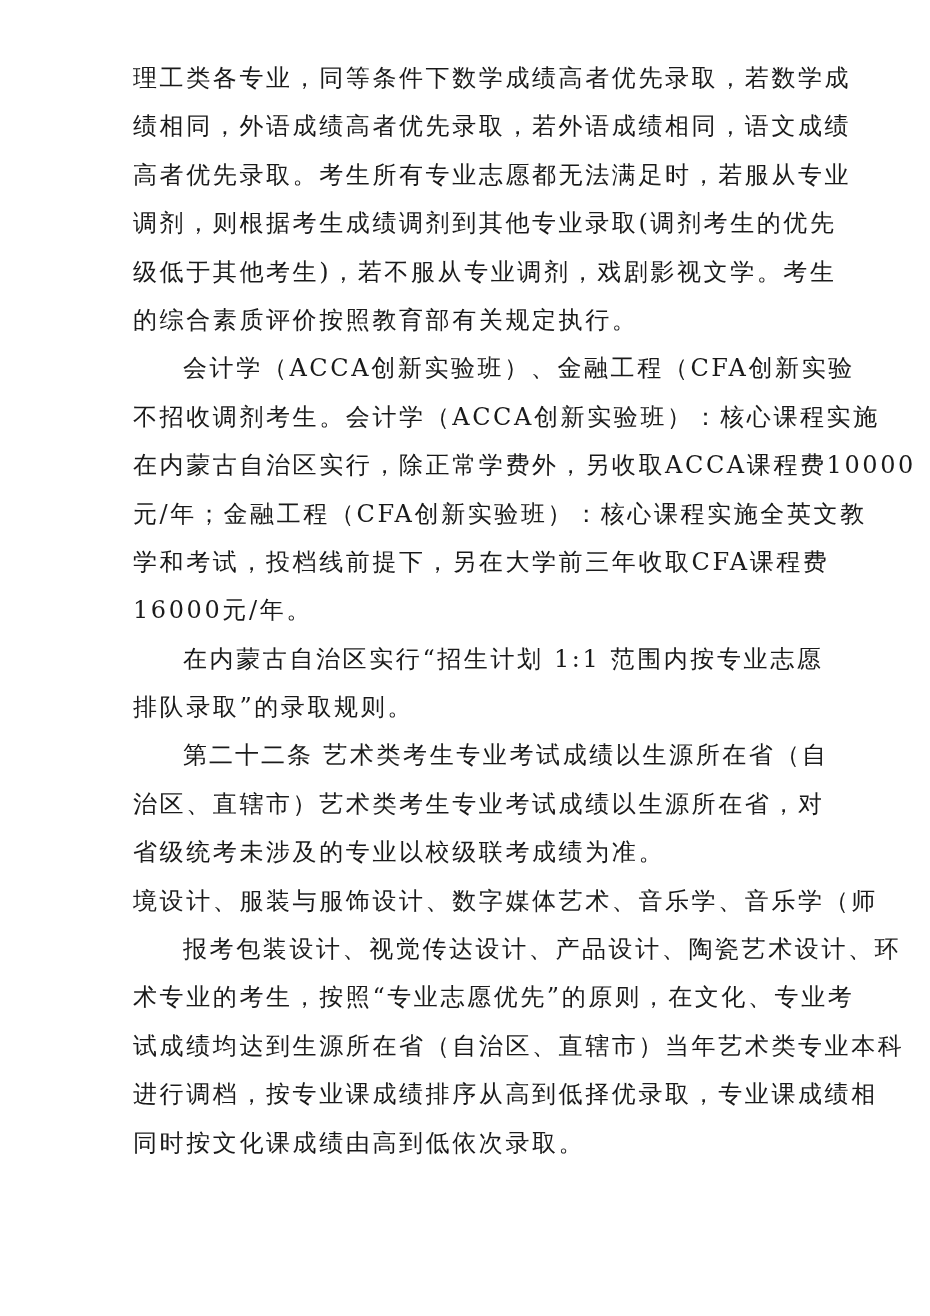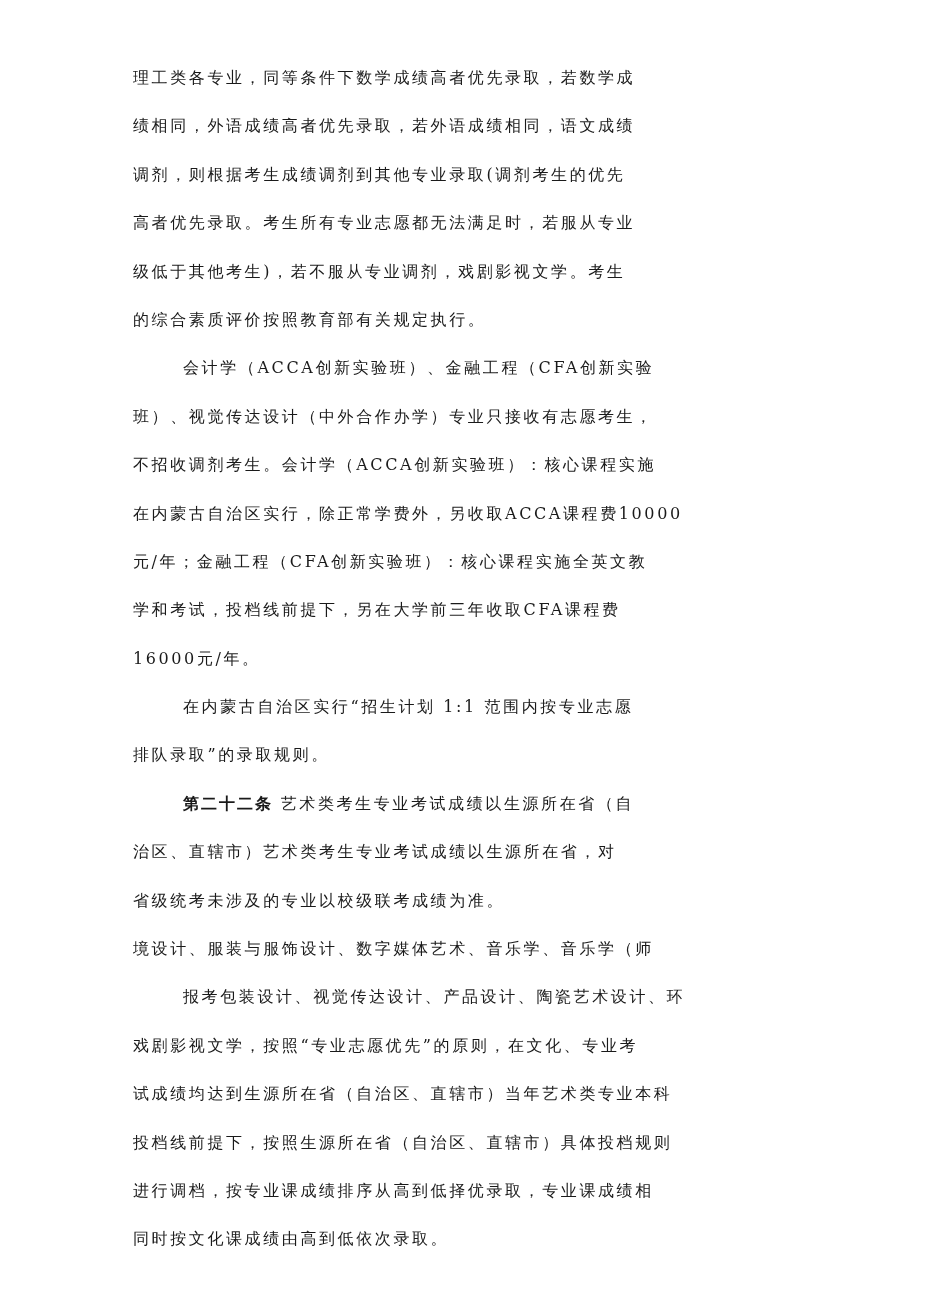--- a/index.html
+++ b/index.html
@@ -17,50 +17,49 @@
   }
   .page {
     position: absolute;
     left: 133px;
     top: 58px;
     width: 700px;
   }
   .line {
     height: 48.4px;
     line-height: 40px;
-    font-size: 16px;
+    font-size: 24px;
     letter-spacing: 2.6px;
     white-space: nowrap;
   }
   .indent {
     padding-left: 50px;
   }
   .bold {
-    font-weight: bold;
+    font-weight: normal;
     font-family: "DejaVu Sans", "Liberation Sans", sans-serif;
     letter-spacing: 2px;
   }
 </style>
 </head>
 <body>
 
 <div class="page">
 
   <div>
     <div class="line">理工类各专业，同等条件下数学成绩高者优先录取，若数学成</div>
     <div class="line">绩相同，外语成绩高者优先录取，若外语成绩相同，语文成绩</div>
+    <div class="line">高者优先录取。考生所有专业志愿都无法满足时，若服从专业</div>
     <div class="line">调剂，则根据考生成绩调剂到其他专业录取(调剂考生的优先</div>
-    <div class="line">高者优先录取。考生所有专业志愿都无法满足时，若服从专业</div>
     <div class="line">级低于其他考生)，若不服从专业调剂，戏剧影视文学。考生</div>
     <div class="line">的综合素质评价按照教育部有关规定执行。</div>
   </div>
 
   <div>
     <div class="line indent">会计学（ACCA创新实验班）、金融工程（CFA创新实验</div>
-    <div class="line">班）、视觉传达设计（中外合作办学）专业只接收有志愿考生，</div>
     <div class="line">不招收调剂考生。会计学（ACCA创新实验班）：核心课程实施</div>
     <div class="line">在内蒙古自治区实行，除正常学费外，另收取ACCA课程费10000</div>
     <div class="line">元/年；金融工程（CFA创新实验班）：核心课程实施全英文教</div>
     <div class="line">学和考试，投档线前提下，另在大学前三年收取CFA课程费</div>
     <div class="line">16000元/年。</div>
   </div>
 
   <div>
     <div class="line indent">在内蒙古自治区实行“招生计划 1:1 范围内按专业志愿</div>
     <div class="line">排队录取”的录取规则。</div>
@@ -70,20 +69,19 @@
     <div class="line indent">
       <span class="bold">第二十二条</span><span> 艺术类考生专业考试成绩以生源所在省（自</span>
     </div>
     <div class="line">治区、直辖市）艺术类考生专业考试成绩以生源所在省，对</div>
     <div class="line">省级统考未涉及的专业以校级联考成绩为准。</div>
   </div>
 
   <div>
     <div class="line">境设计、服装与服饰设计、数字媒体艺术、音乐学、音乐学（师</div>
     <div class="line indent">报考包装设计、视觉传达设计、产品设计、陶瓷艺术设计、环</div>
-    <div class="line">戏剧影视文学，按照“专业志愿优先”的原则，在文化、专业考</div>
+    <div class="line">术专业的考生，按照“专业志愿优先”的原则，在文化、专业考</div>
     <div class="line">试成绩均达到生源所在省（自治区、直辖市）当年艺术类专业本科</div>
-    <div class="line">投档线前提下，按照生源所在省（自治区、直辖市）具体投档规则</div>
     <div class="line">进行调档，按专业课成绩排序从高到低择优录取，专业课成绩相</div>
     <div class="line">同时按文化课成绩由高到低依次录取。</div>
   </div>
 
 </div>
 
 </body></html>

